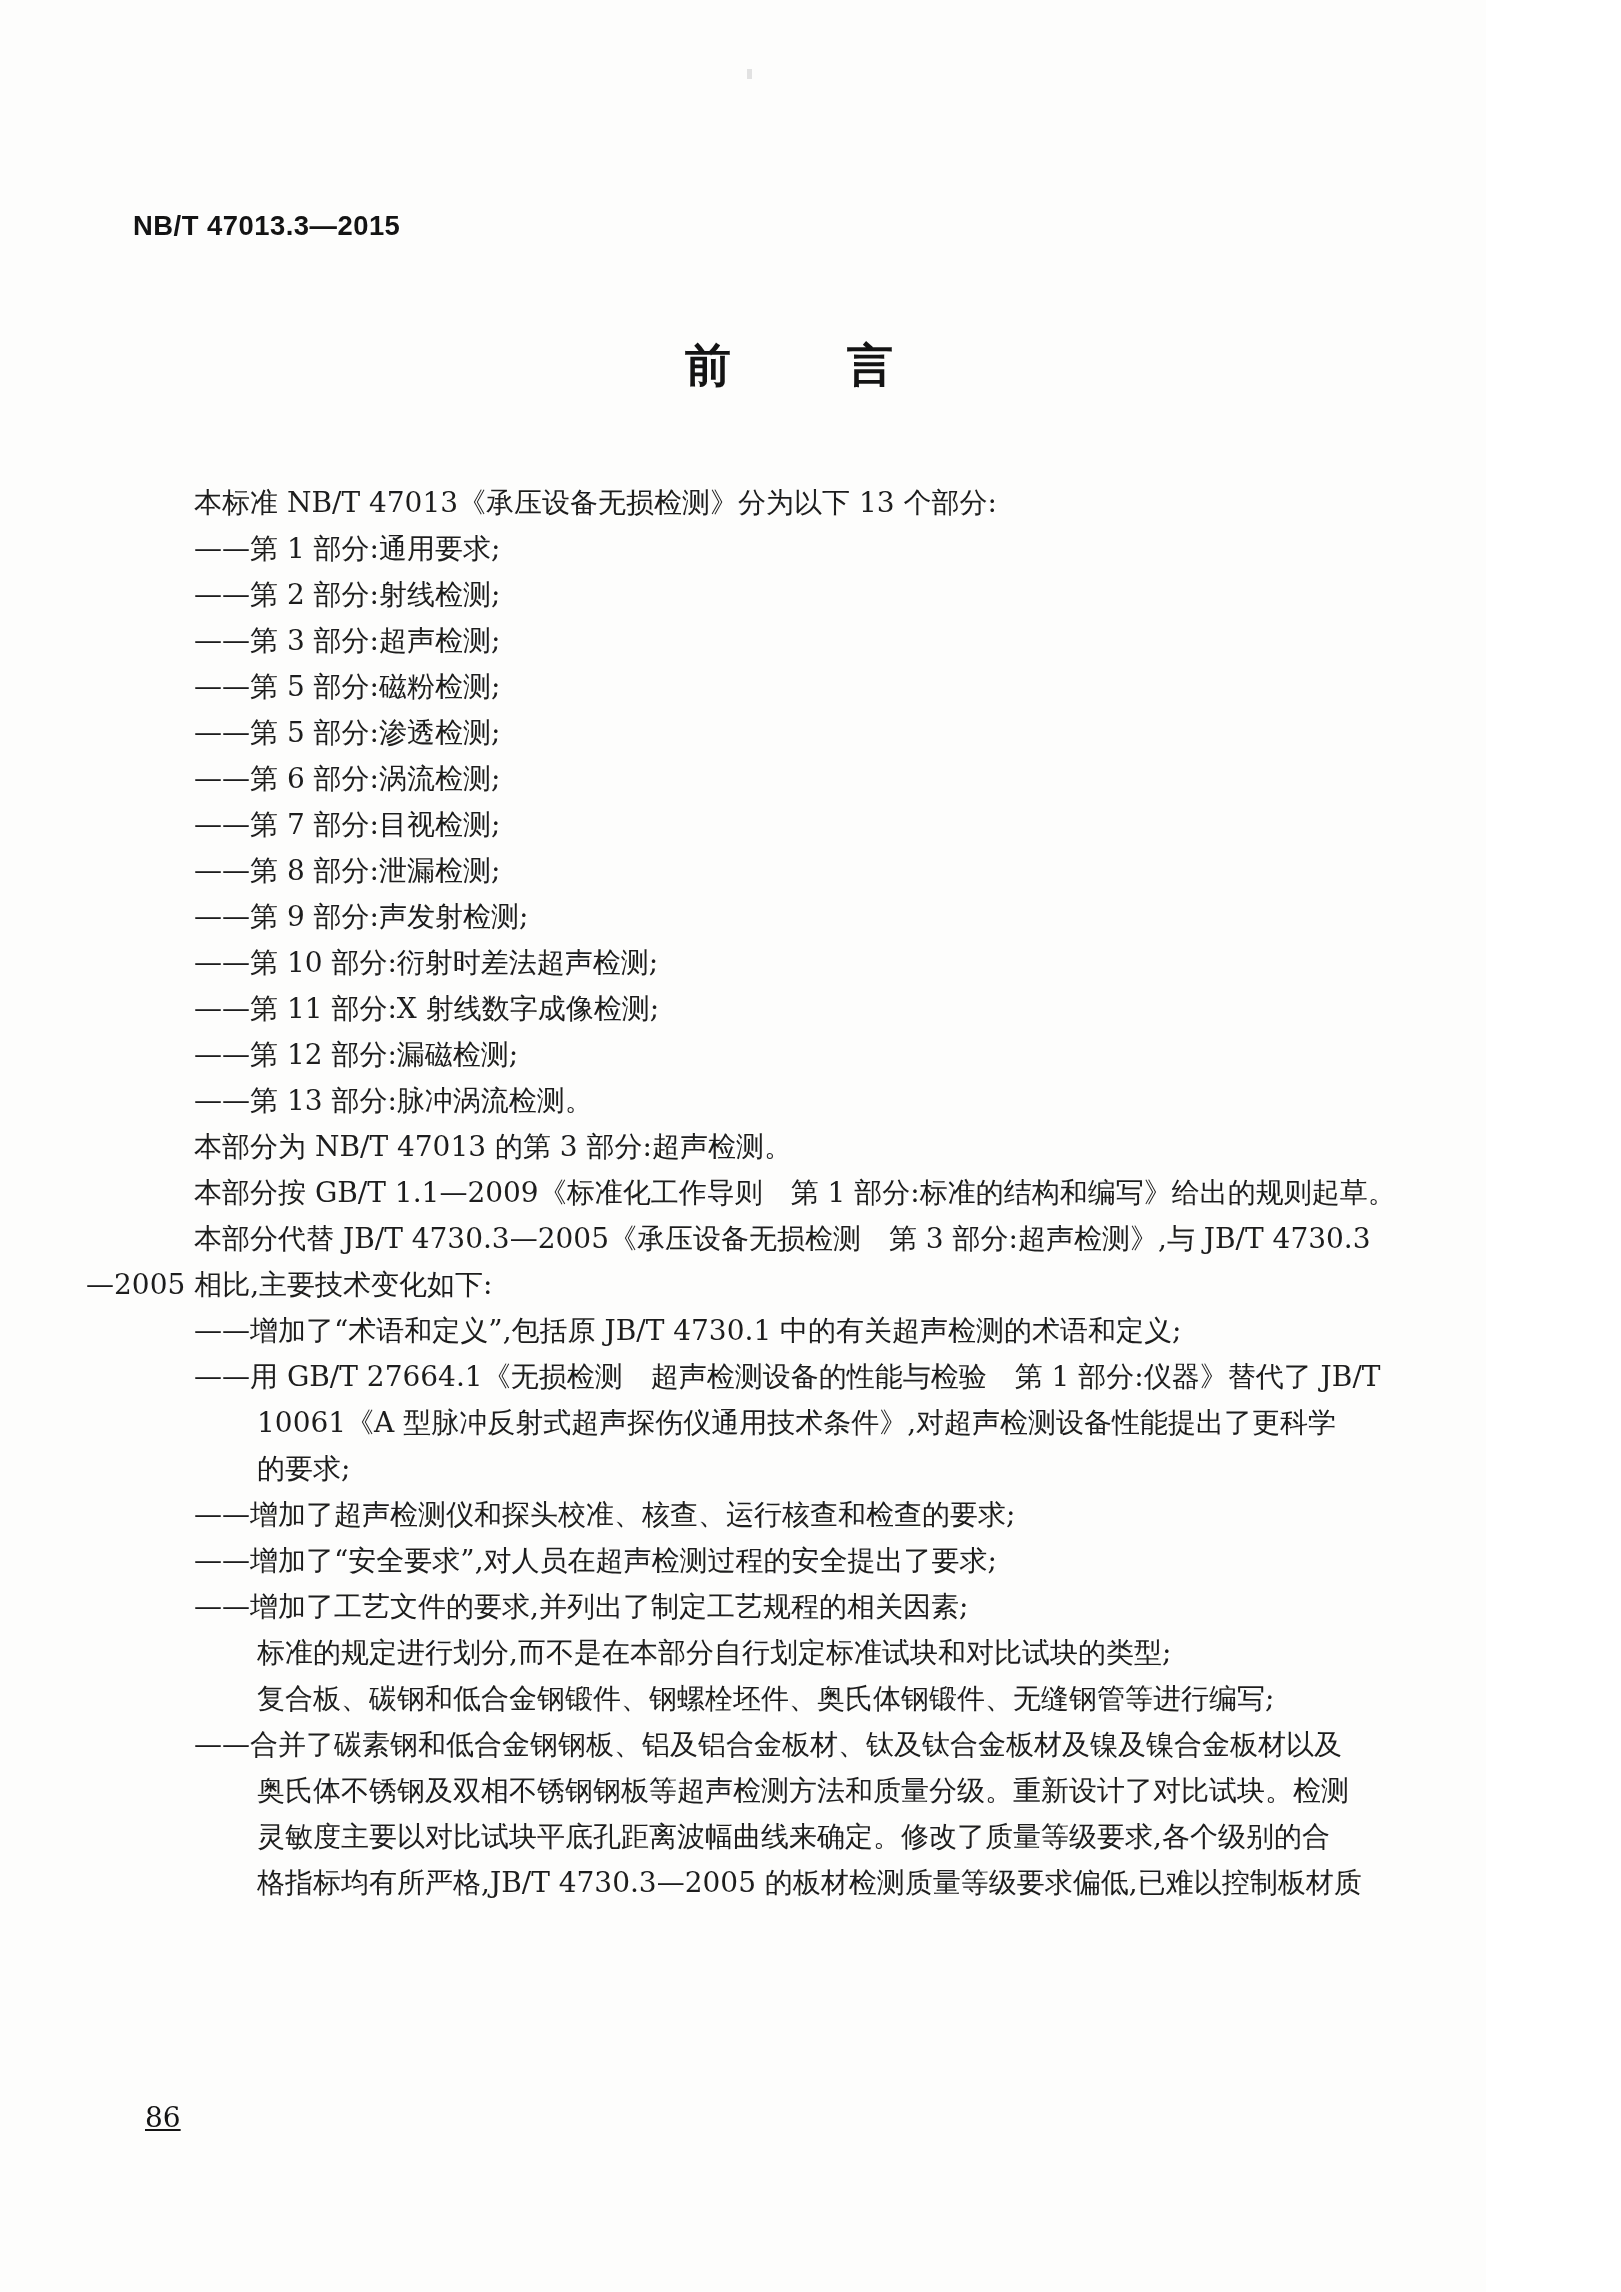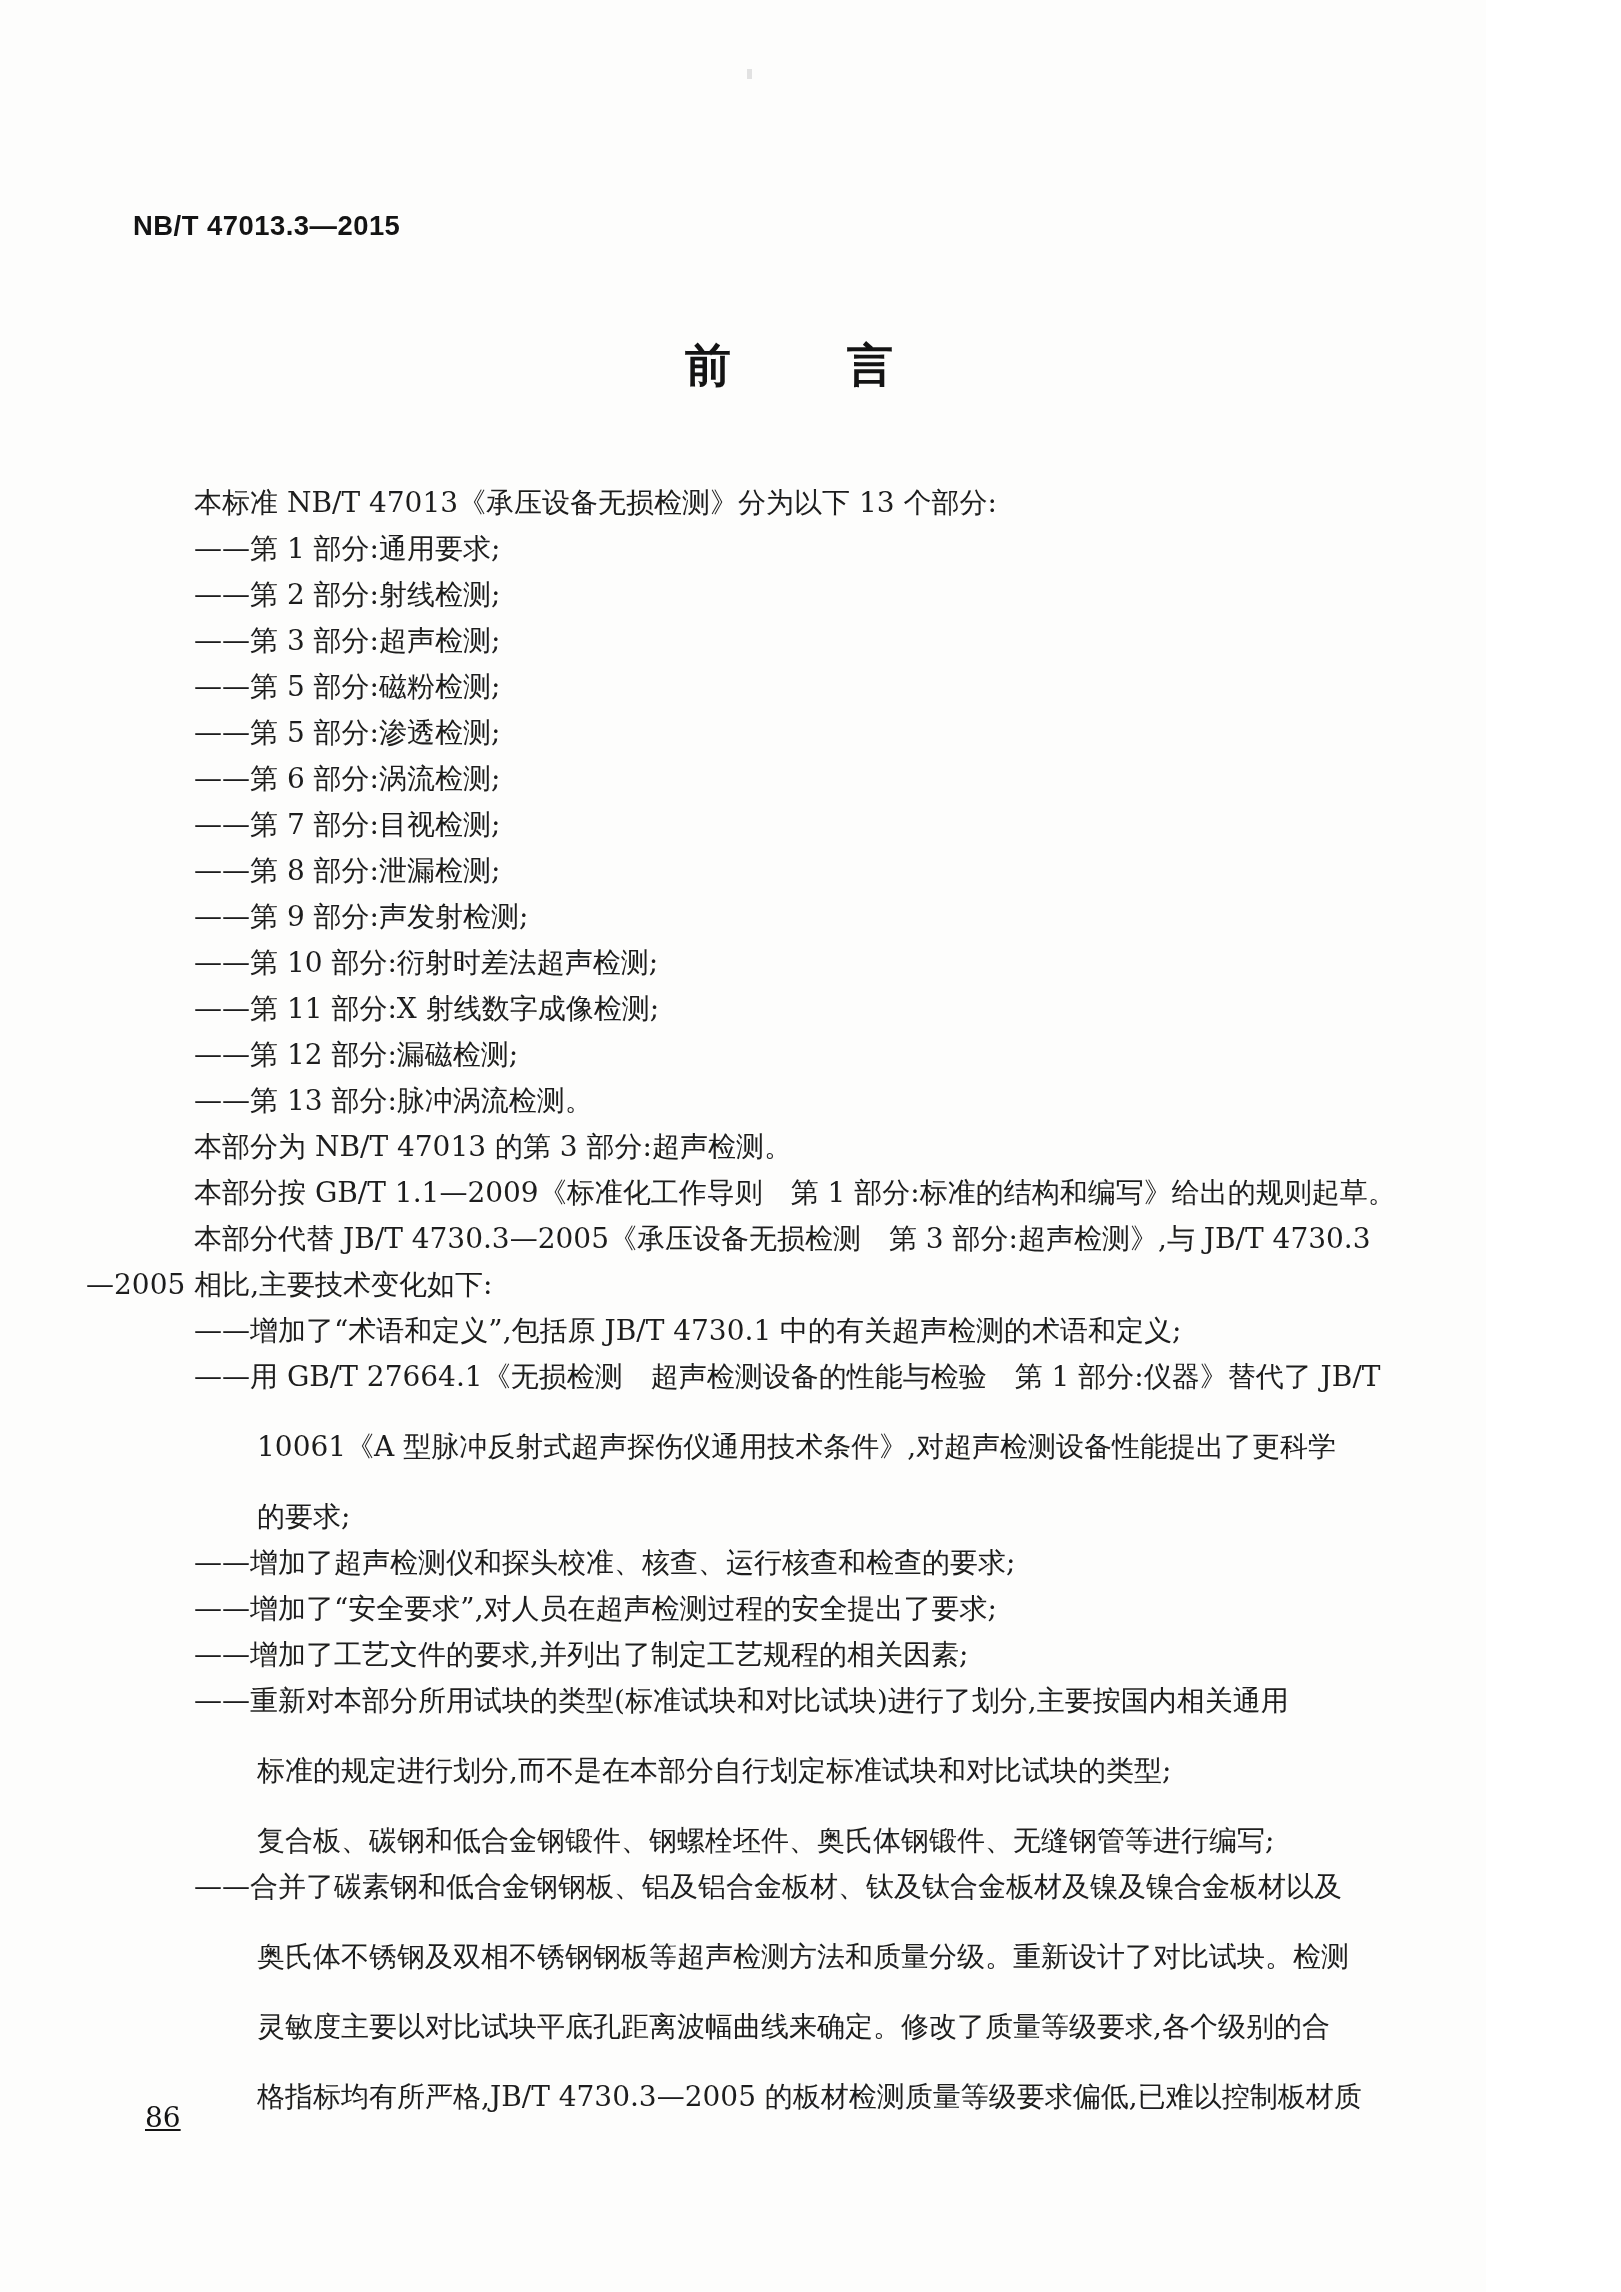--- a/index.html
+++ b/index.html
@@ -23,21 +23,21 @@
     font-family:"DejaVu Sans","Liberation Sans",sans-serif;
     font-weight:700; font-size:46px; color:#141414;
   }
   .doc-title .gap { display:inline-block; width:116px; }
   .body-text {
     position:absolute; left:86px; top:480px; width:1451px;
     font-size:28px; line-height:46px; color:#1d1d1d;
   }
   .line { white-space:nowrap; }
   .line.indent { padding-left:108px; }
-  .line.cont   { padding-left:171px;margin-top:24px; }
+  .line.cont   { padding-left:171px; }
   .line.flush  { padding-left:0; }
   .page-number {
     position:absolute; left:145px; top:2101px;
     font-size:28px; color:#141414;
     font-family:"DejaVu Serif","Liberation Serif",serif;
     text-decoration:underline;
   }
   .scan-speck {
     position:absolute; left:747px; top:69px;
     width:4.9px; height:9.8px; background:#e2e2e2;
@@ -72,21 +72,20 @@
       <div class="line indent">本部分按 GB/T 1.1—2009《标准化工作导则　第 1 部分:标准的结构和编写》给出的规则起草。</div>
       <div class="line indent">本部分代替 JB/T 4730.3—2005《承压设备无损检测　第 3 部分:超声检测》,与 JB/T 4730.3</div>
       <div class="line flush">—2005 相比,主要技术变化如下:</div>
       <div class="line indent">——增加了“术语和定义”,包括原 JB/T 4730.1 中的有关超声检测的术语和定义;</div>
       <div class="line indent">——用 GB/T 27664.1《无损检测　超声检测设备的性能与检验　第 1 部分:仪器》替代了 JB/T</div>
       <div class="line cont">10061《A 型脉冲反射式超声探伤仪通用技术条件》,对超声检测设备性能提出了更科学</div>
       <div class="line cont">的要求;</div>
       <div class="line indent">——增加了超声检测仪和探头校准、核查、运行核查和检查的要求;</div>
       <div class="line indent">——增加了“安全要求”,对人员在超声检测过程的安全提出了要求;</div>
       <div class="line indent">——增加了工艺文件的要求,并列出了制定工艺规程的相关因素;</div>
-      <div class="line indent">——重新对本部分所用试块的类型(标准试块和对比试块)进行了划分,主要按国内相关通用</div>
       <div class="line cont">标准的规定进行划分,而不是在本部分自行划定标准试块和对比试块的类型;</div>
       <div class="line cont">复合板、碳钢和低合金钢锻件、钢螺栓坯件、奥氏体钢锻件、无缝钢管等进行编写;</div>
       <div class="line indent">——合并了碳素钢和低合金钢钢板、铝及铝合金板材、钛及钛合金板材及镍及镍合金板材以及</div>
       <div class="line cont">奥氏体不锈钢及双相不锈钢钢板等超声检测方法和质量分级。重新设计了对比试块。检测</div>
       <div class="line cont">灵敏度主要以对比试块平底孔距离波幅曲线来确定。修改了质量等级要求,各个级别的合</div>
       <div class="line cont">格指标均有所严格,JB/T 4730.3—2005 的板材检测质量等级要求偏低,已难以控制板材质</div>
     </div>
 
   <div class="page-number">86</div>
 </div>

